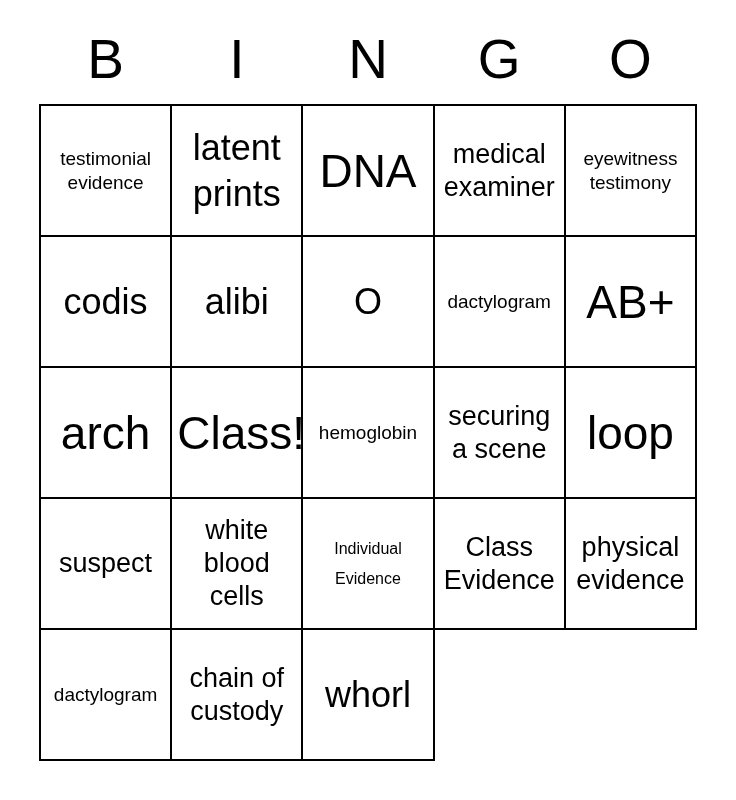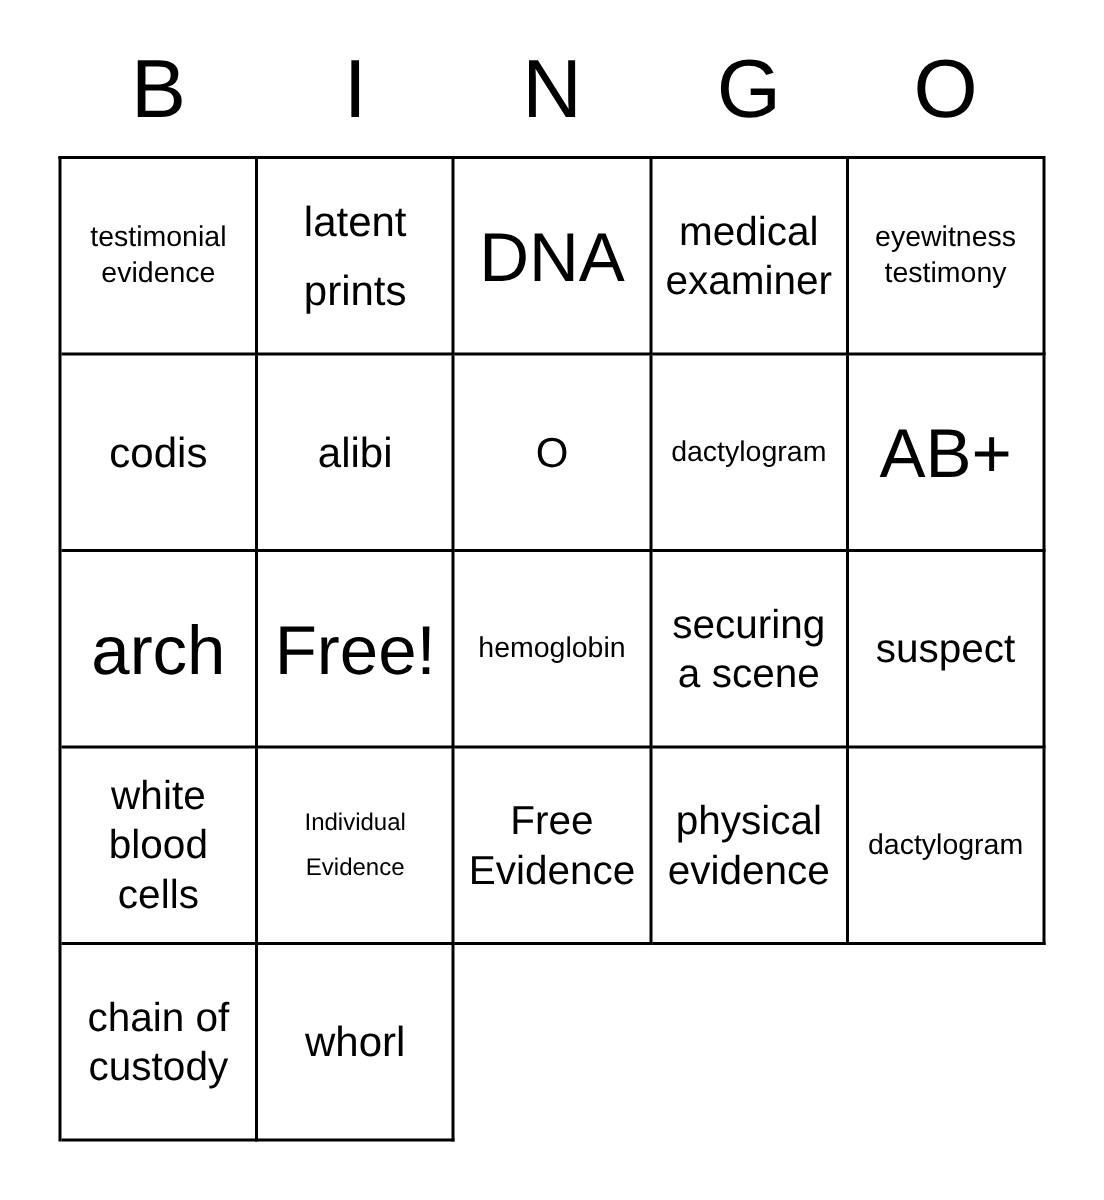--- a/index.html
+++ b/index.html
@@ -59,21 +59,21 @@
   }
   .cell span {
     display: block;
     width: 100%;
   }
   
   .fs-xs span { font-size: 19px; line-height: 24px; }
   .fs-s  span { font-size: 16px; line-height: 30px; }
   .fs-m  span { font-size: 27px; line-height: 33px; }
   .fs-l  span { font-size: 33px; line-height: 39px; }
-  .fs-xl span { font-size: 28px; line-height: 46px; }
+  .fs-xl span { font-size: 36px; line-height: 46px; }
   .fs-xxl span { font-size: 46px; line-height: 52px; }
 </style>
 </head>
 <body>
 
 <div class="card">
 
   <div class="header-row">
     <div class="header-cell">B</div>
     <div class="header-cell">I</div>
@@ -112,40 +112,43 @@
         <span>dactylogram</span>
       </div>
 
     <div class="cell fs-xxl">
         <span>AB+</span>
       </div>
     <div class="cell fs-xxl">
         <span>arch</span>
       </div>
     <div class="cell fs-xxl">
-        <span>Free!</span>
+        <span>Class!</span>
       </div>
     <div class="cell fs-xs">
         <span>hemoglobin</span>
       </div>
     <div class="cell fs-m">
         <span>securing a scene</span>
       </div>
 
+    <div class="cell fs-xxl">
+        <span>loop</span>
+      </div>
     <div class="cell fs-m">
         <span>suspect</span>
       </div>
     <div class="cell fs-m">
         <span>white blood cells</span>
       </div>
     <div class="cell fs-s">
         <span>Individual Evidence</span>
       </div>
     <div class="cell fs-m">
-        <span>Free Evidence</span>
+        <span>Class Evidence</span>
       </div>
 
     <div class="cell fs-m">
         <span>physical evidence</span>
       </div>
     <div class="cell fs-xs">
         <span>dactylogram</span>
       </div>
     <div class="cell fs-m">
         <span>chain of custody</span>

